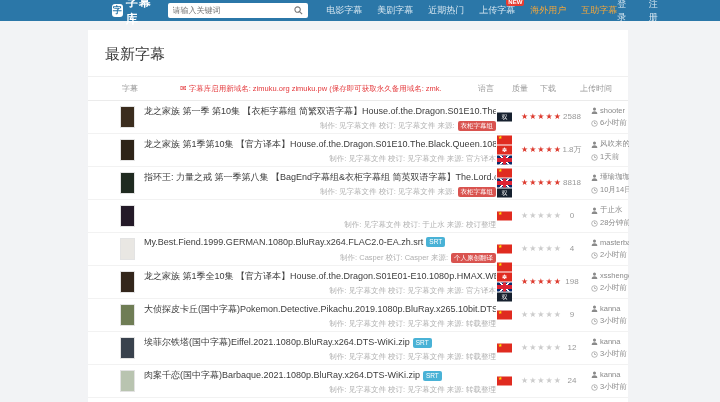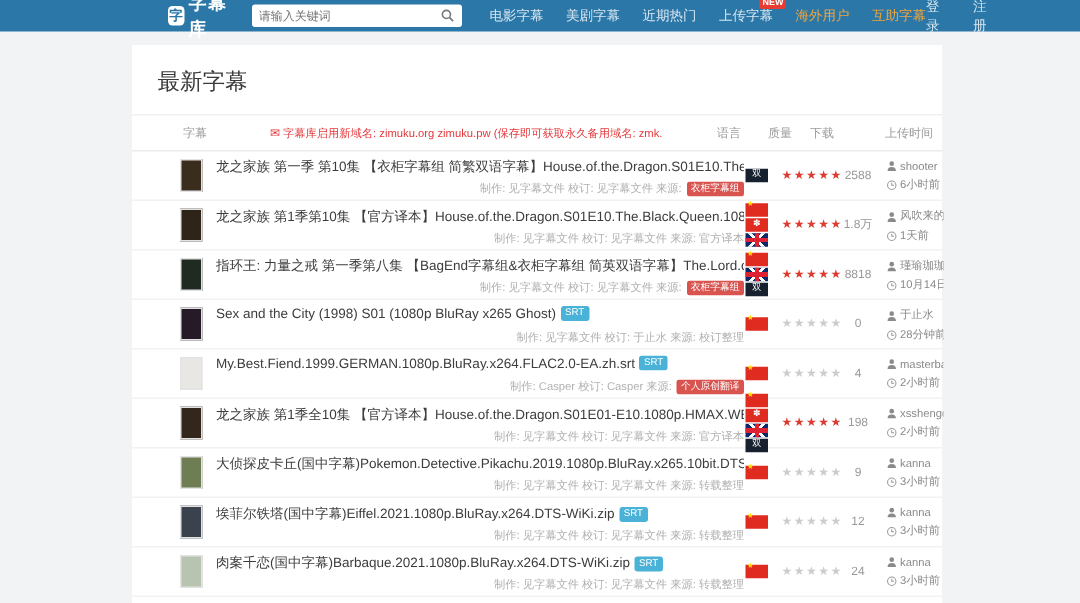--- a/index.html
+++ b/index.html
@@ -35,21 +35,21 @@
 
   .thead{display:flex;align-items:center;height:23px;border-bottom:1px solid #ebebeb;
     font-size:8px;color:#9a9a9a;}
   .th-sub{margin-left:34px;width:58px;}
   .announce{flex:1;color:#e4393c;font-size:7.5px;white-space:nowrap;overflow:hidden;
     display:flex;align-items:center;gap:2px;}
   .announce .ico{font-size:8px;flex:none;}
   .th-lang{width:28px;text-align:center;flex:none;padding-left:30px;}
   .th-q{width:40px;text-align:center;flex:none;}
   .th-d{width:30px;flex:none;}
-  .th-t{width:52px;text-align:right;flex:none;margin-right:6px;}
+  .th-t{width:52px;text-align:center;flex:none;margin-right:6px;}
 
   
   .row{position:relative;height:32px;border-bottom:1px solid #f2f2f2;}
   .thumb{position:absolute;left:32px;top:5px;width:15px;height:22px;border:1px solid #e3e3e3;
     box-sizing:border-box;}
   .r-title{position:absolute;left:56px;top:4px;width:352px;white-space:nowrap;overflow:hidden;
     display:flex;align-items:center;gap:3px;font-size:9px;}
   .r-title a{color:#3c3c3c;flex:none;}
   .badge{flex:none;font-size:6.5px;color:#fff;padding:0 3px;line-height:10px;border-radius:2px;}
   .b-srt{background:#49b2d6;}
@@ -226,26 +226,20 @@
           <circle cx="5" cy="5" r="4" fill="none" stroke="#9a9a9a" stroke-width="1"></circle>
           <path d="M5 2.5 V5 H7.2" fill="none" stroke="#9a9a9a" stroke-width="1"></path>
         </svg>
         <span>10月14日</span>
       </span>
     </div>
   </div>
 
   <div class="row">
     <div class="thumb" style="background: rgb(36, 26, 40);"></div>
-    <div class="r-title">
-      <a>Sex and the City (1998) S01 (1080p BluRay x265 Ghost)</a>
-      <span style="display:flex;gap:3px;flex:none;">
-            <span class="badge b-srt">SRT</span>
-          </span>
-    </div>
     <div class="r-meta">
       <span>制作: 见字幕文件 校订: 于止水 来源: 校订整理</span>
 
     </div>
     <div class="r-langs">
           <span class="flag flag-cn"></span>
         </div>
     <div class="r-stars gray">★★★★★</div>
     <div class="r-dl">0</div>
     <div class="r-up">

